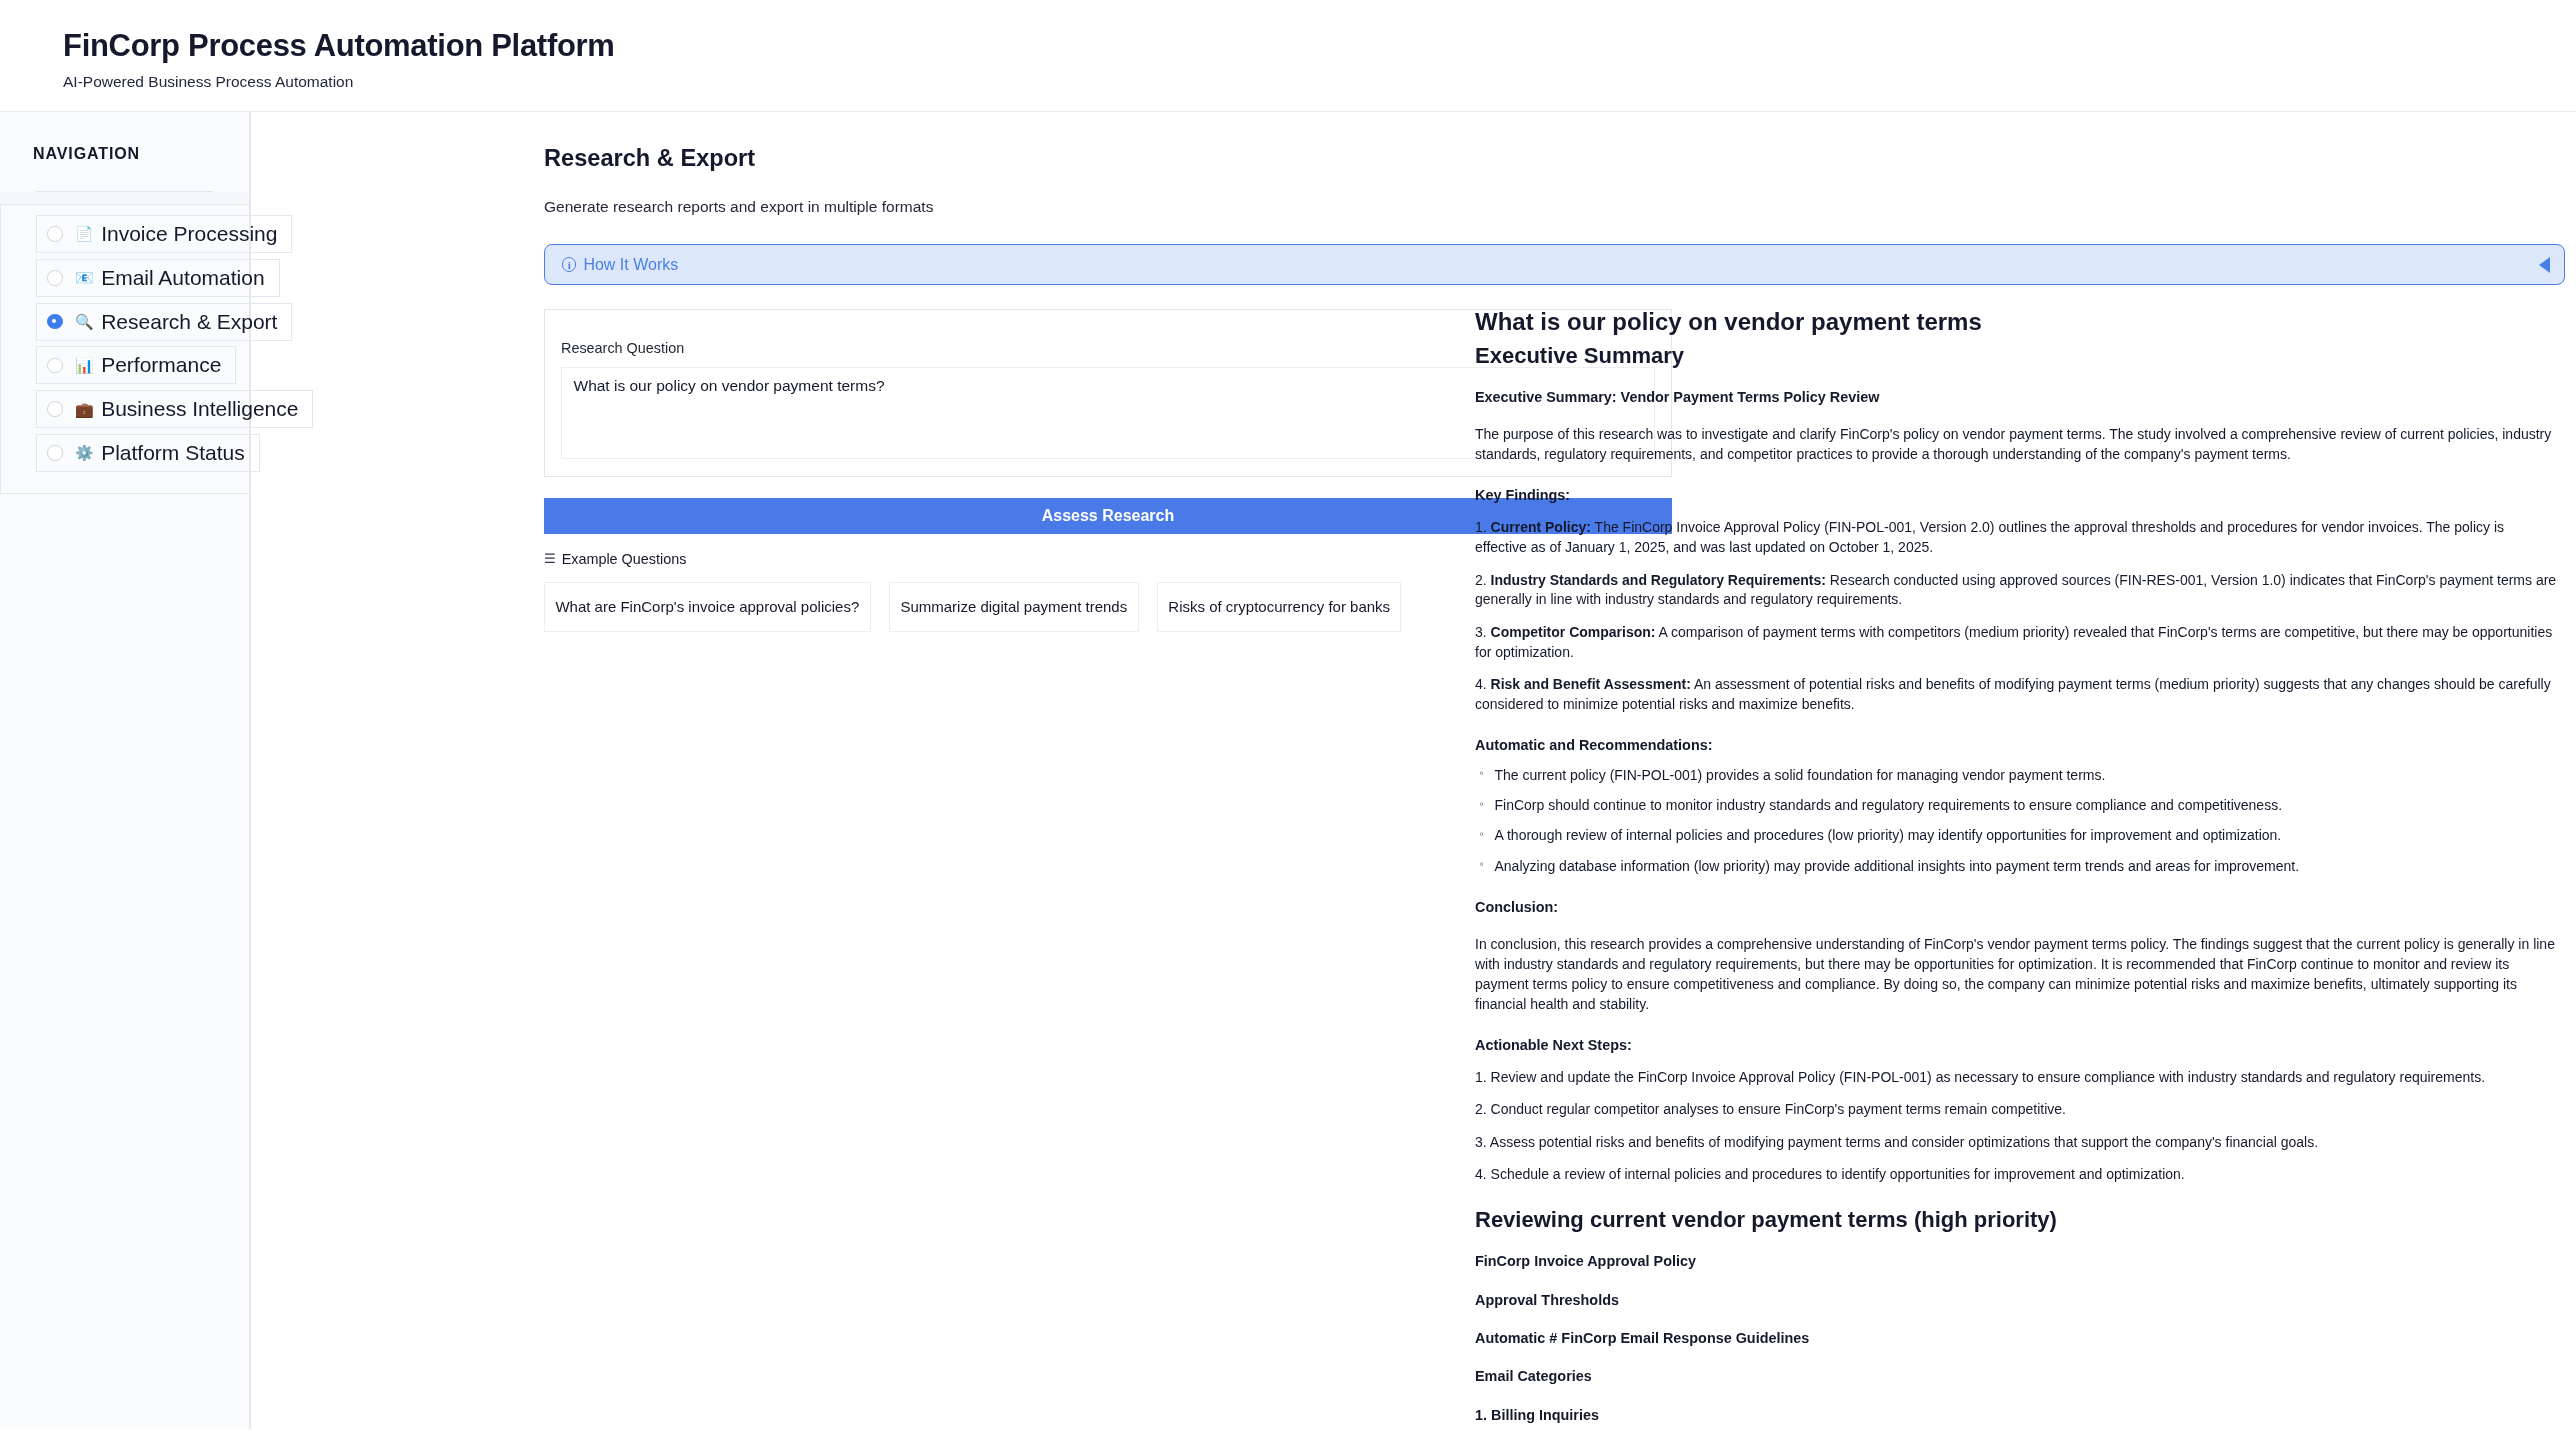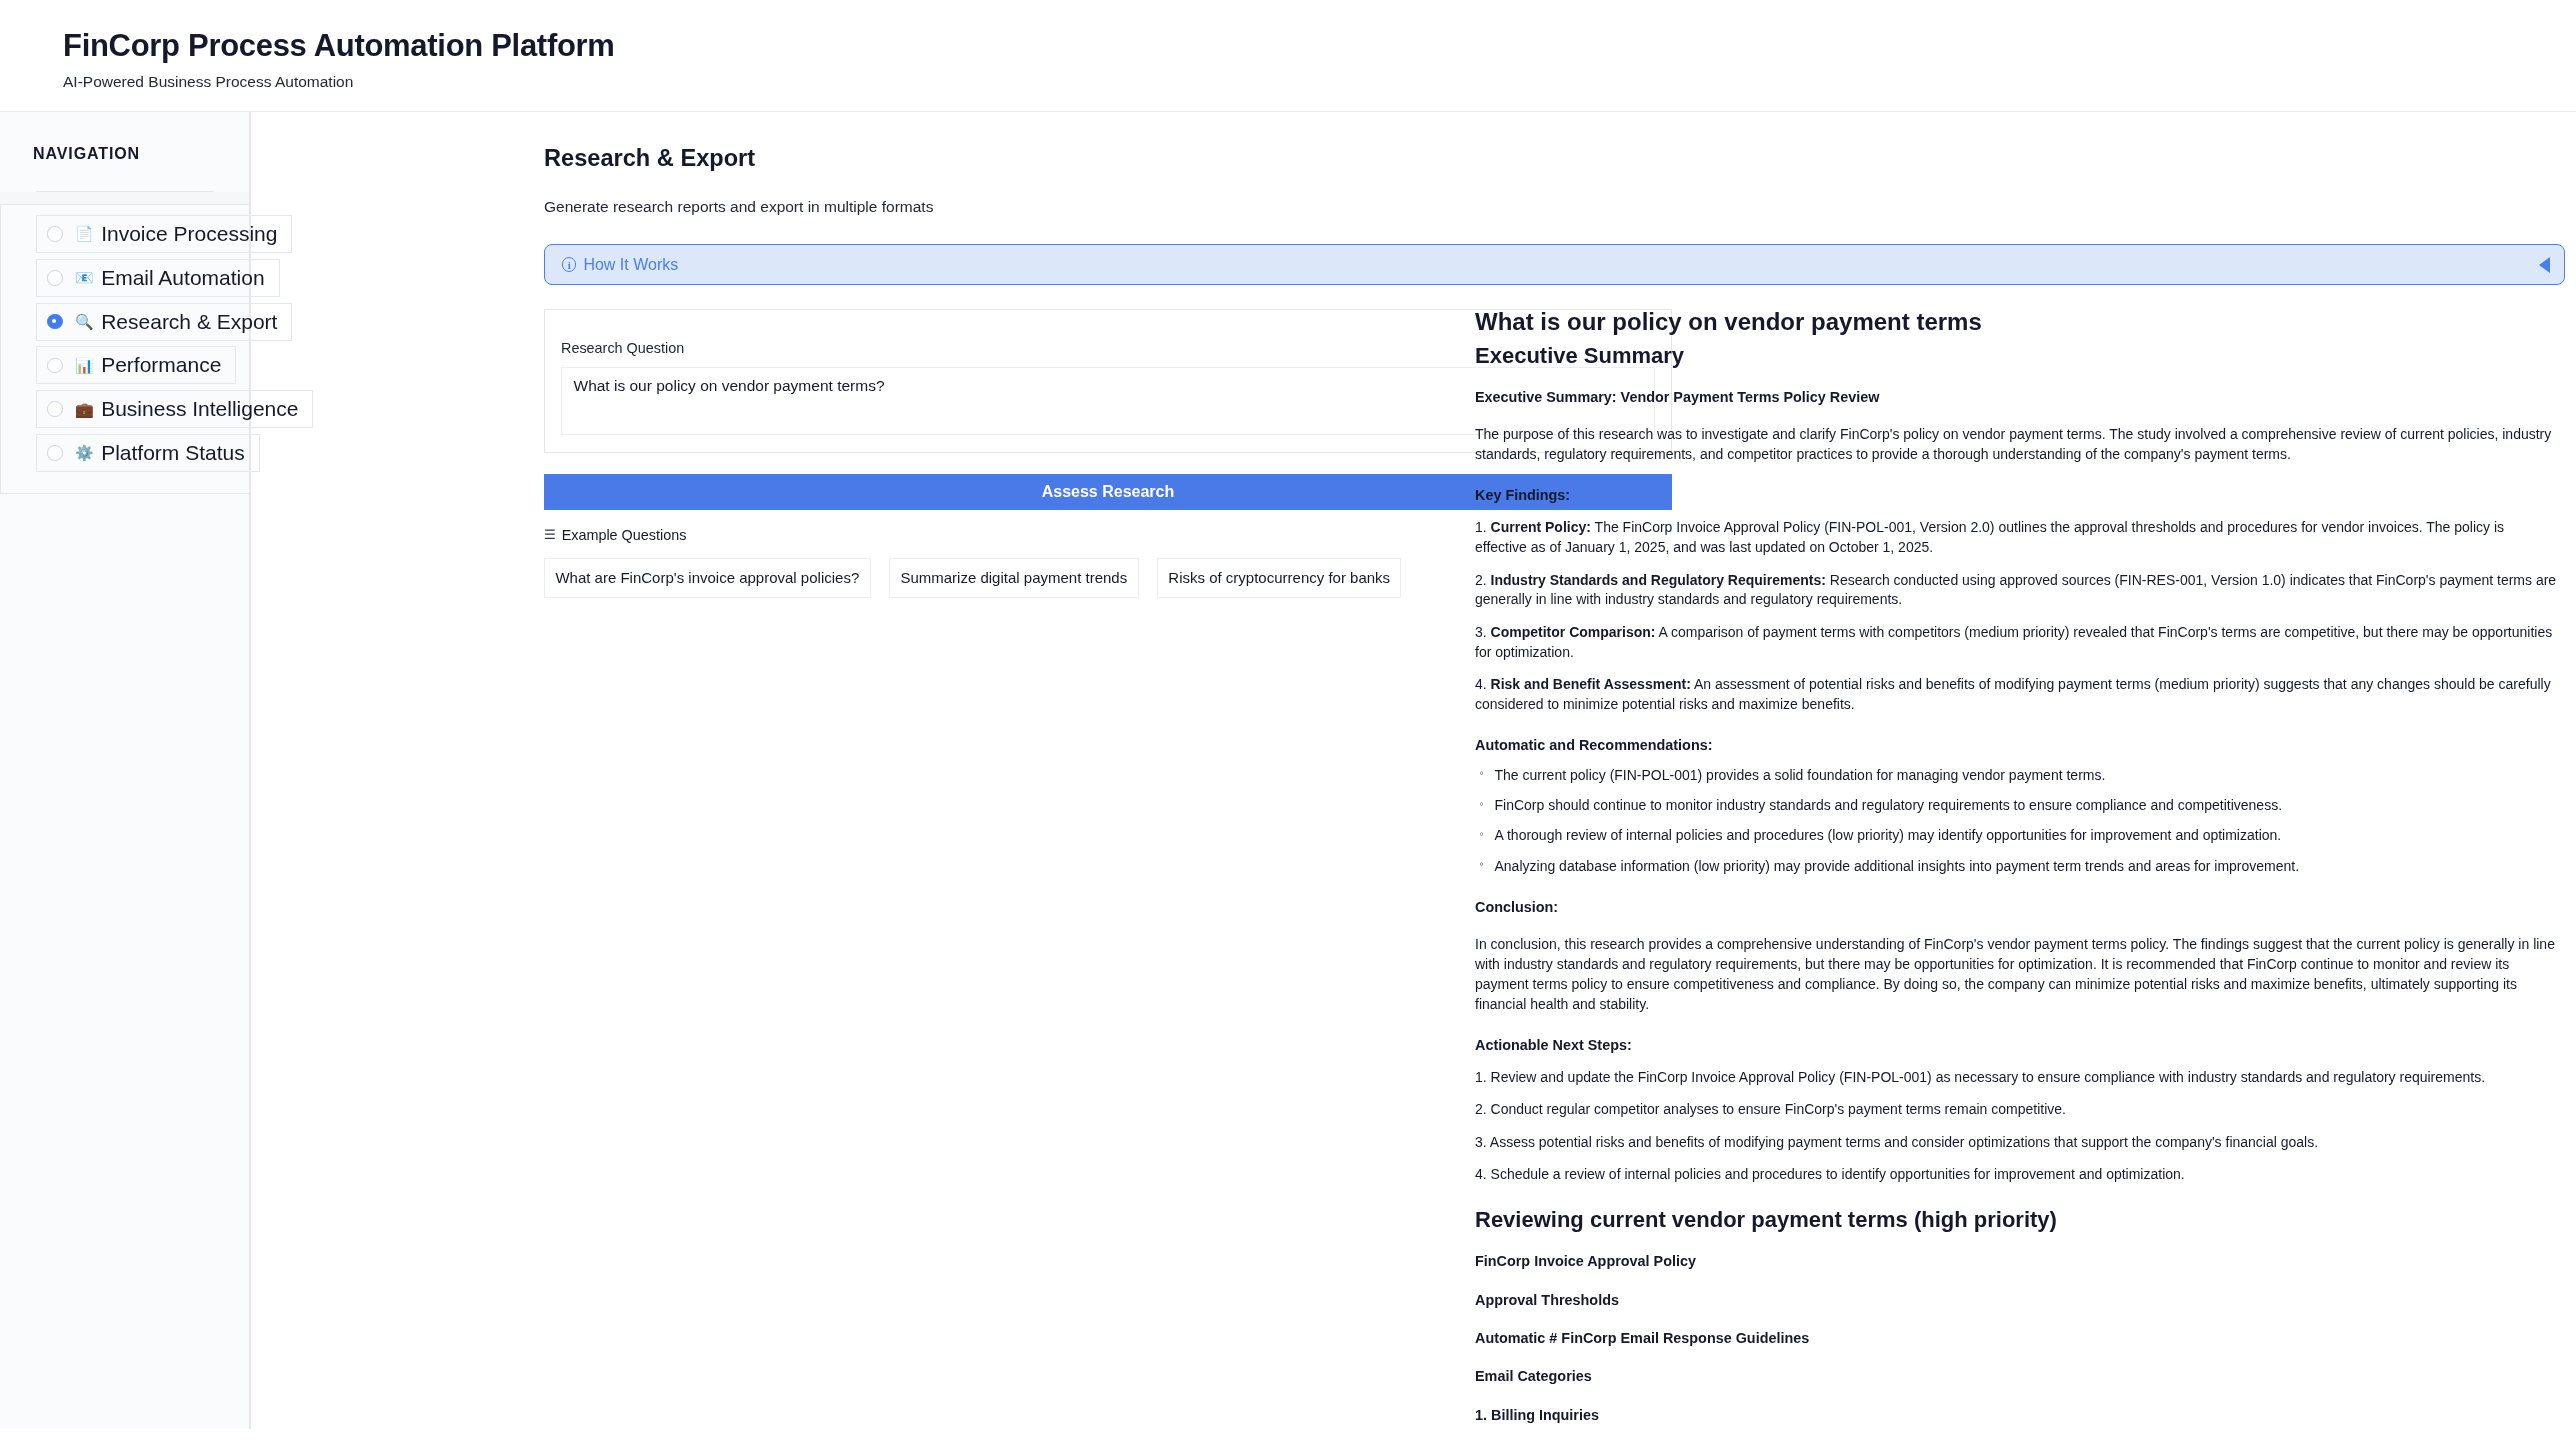--- a/index.html
+++ b/index.html
@@ -167,21 +167,21 @@
     width: 1128px;
   }
   #question-label {
     font-size: 14.4px;
     color: #1f2233;
     margin-bottom: 10.4px;
   }
   #question-textarea {
     border: 1.2px solid #eceef2;
     background: #ffffff;
-    height: 68px;
+    height: 92px;
     padding: 9.2px 11.5px;
     font-size: 15.5px;
     color: #16192c;
     line-height: 1.2;
     overflow: hidden;
     cursor: text;
   }
   #conduct-btn {
     margin-top: 21px;
     width: 1128px;
@@ -208,21 +208,21 @@
   #list-icon {
     font-size: 13.2px;
     margin-right: 5.8px;
     line-height: 1;
     color: #31344a;
   }
   #example-chips { display: flex; margin-top: 15px; gap: 18.4px; }
   .chip {
     border: 1.2px solid #eceef2;
     background: #ffffff;
-    height: 40px;
+    height: 50px;
     display: flex;
     align-items: center;
     padding: 0 10.4px;
     font-size: 15px;
     color: #16192c;
     white-space: nowrap;
     cursor: pointer;
   }
 
   

